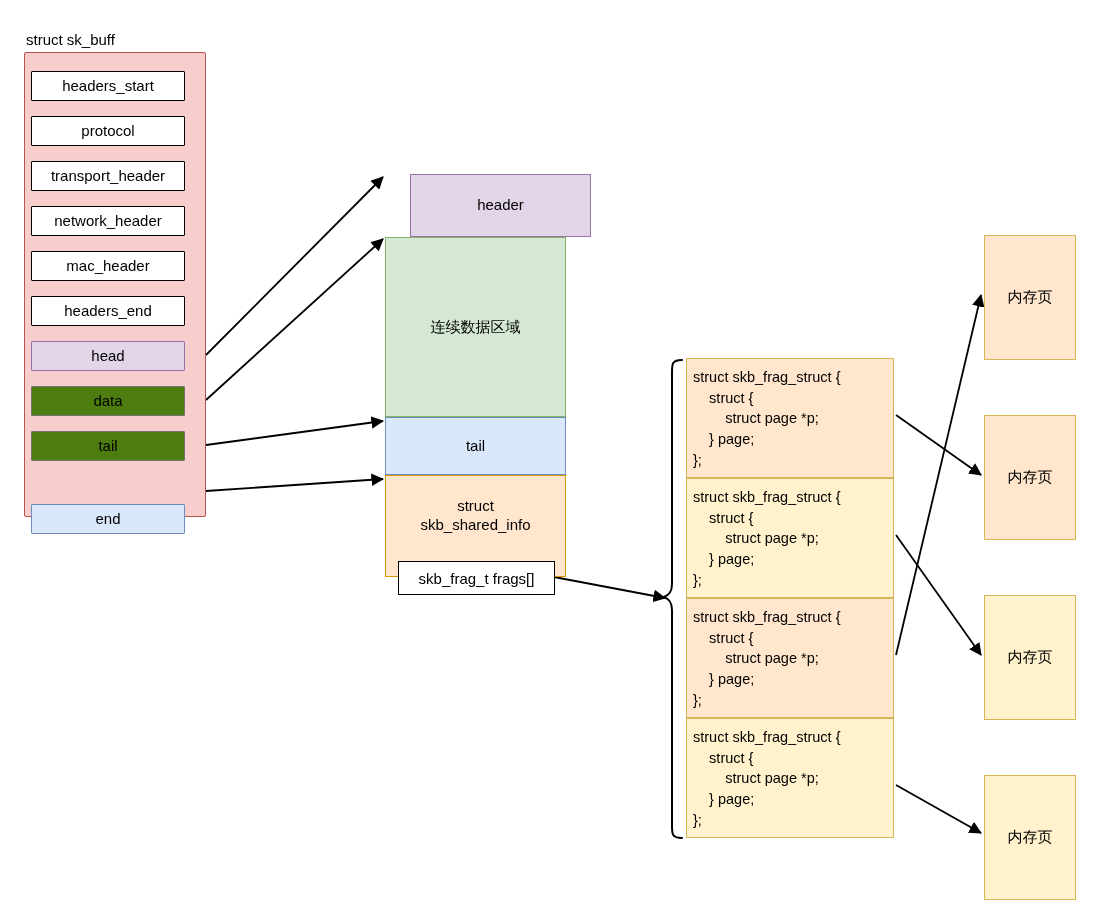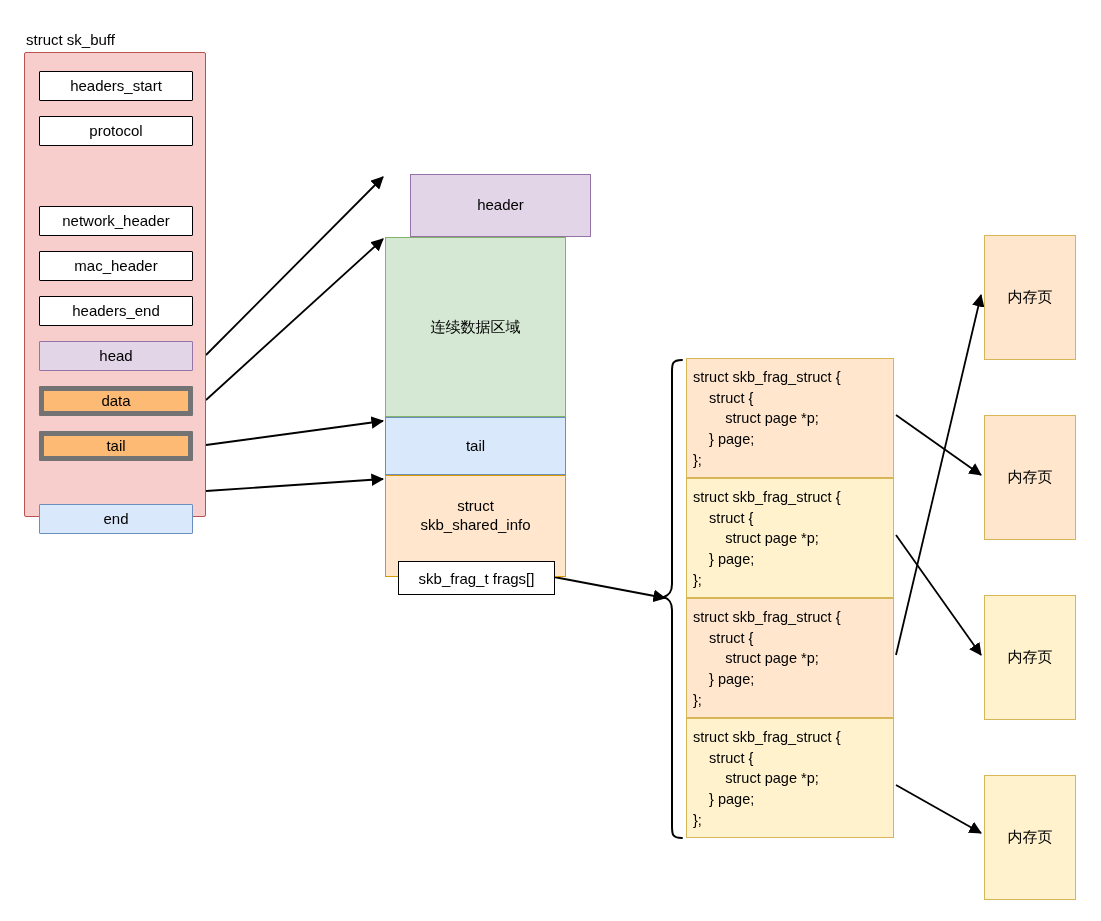--- a/index.html
+++ b/index.html
@@ -54,40 +54,40 @@
     top: 30px;
     width: 260px;
     height: 20px;
     justify-content: flex-start;
     font-size: 15px;
     color: #000;
   }
   .field {
     box-sizing: border-box;
     position: absolute;
-    left: 14px;
+    left: 6px;
     width: 154px;
     height: 30px;
     display: flex;
     align-items: center;
     justify-content: center;
     font-size: 15px;
     border-radius: 1px;
   }
   .field.plain {
     background: #ffffff;
     border: 1.5px solid #000000;
   }
   .field.purple {
     background: #e1d5e7;
     border: 1px solid #9673a6;
   }
   .field.green {
-    background: #fdba74;
-    border: 5px solid #737373;
+    background: #4d7c0f;
+    border: 1px solid #737373;
   }
   .field.blue {
     background: #dae8fc;
     border: 1px solid #6c8ebf;
     margin-top: 28px;
   }
 
   
   .buf {
     left: 385px;
@@ -178,20 +178,21 @@
     <path d="M 896 655 L 981 295" fill="none" stroke="#000000" stroke-width="1.8" marker-end="url(#arrow)"></path>
 
     <path d="M 896 785 L 981 833" fill="none" stroke="#000000" stroke-width="1.8" marker-end="url(#arrow)"></path>
   </svg>
 
   <div class="node skb-title">struct sk_buff</div>
 
   <div class="node skb-container">
     <div class="field plain" style="top:18px">headers_start</div>
     <div class="field plain" style="top:63px">protocol</div>
+    <div class="field plain" style="top:108px">transport_header</div>
     <div class="field plain" style="top:153px">network_header</div>
     <div class="field plain" style="top:243px">headers_end</div>
     <div class="field plain" style="top:198px">mac_header</div>
     <div class="field purple" style="top:288px">head</div>
     <div class="field green" style="top:333px">data</div>
     <div class="field green" style="top:378px">tail</div>
     <div class="field blue" style="top:423px">end</div>
   </div>
 
   <div class="node buf header">header</div>

